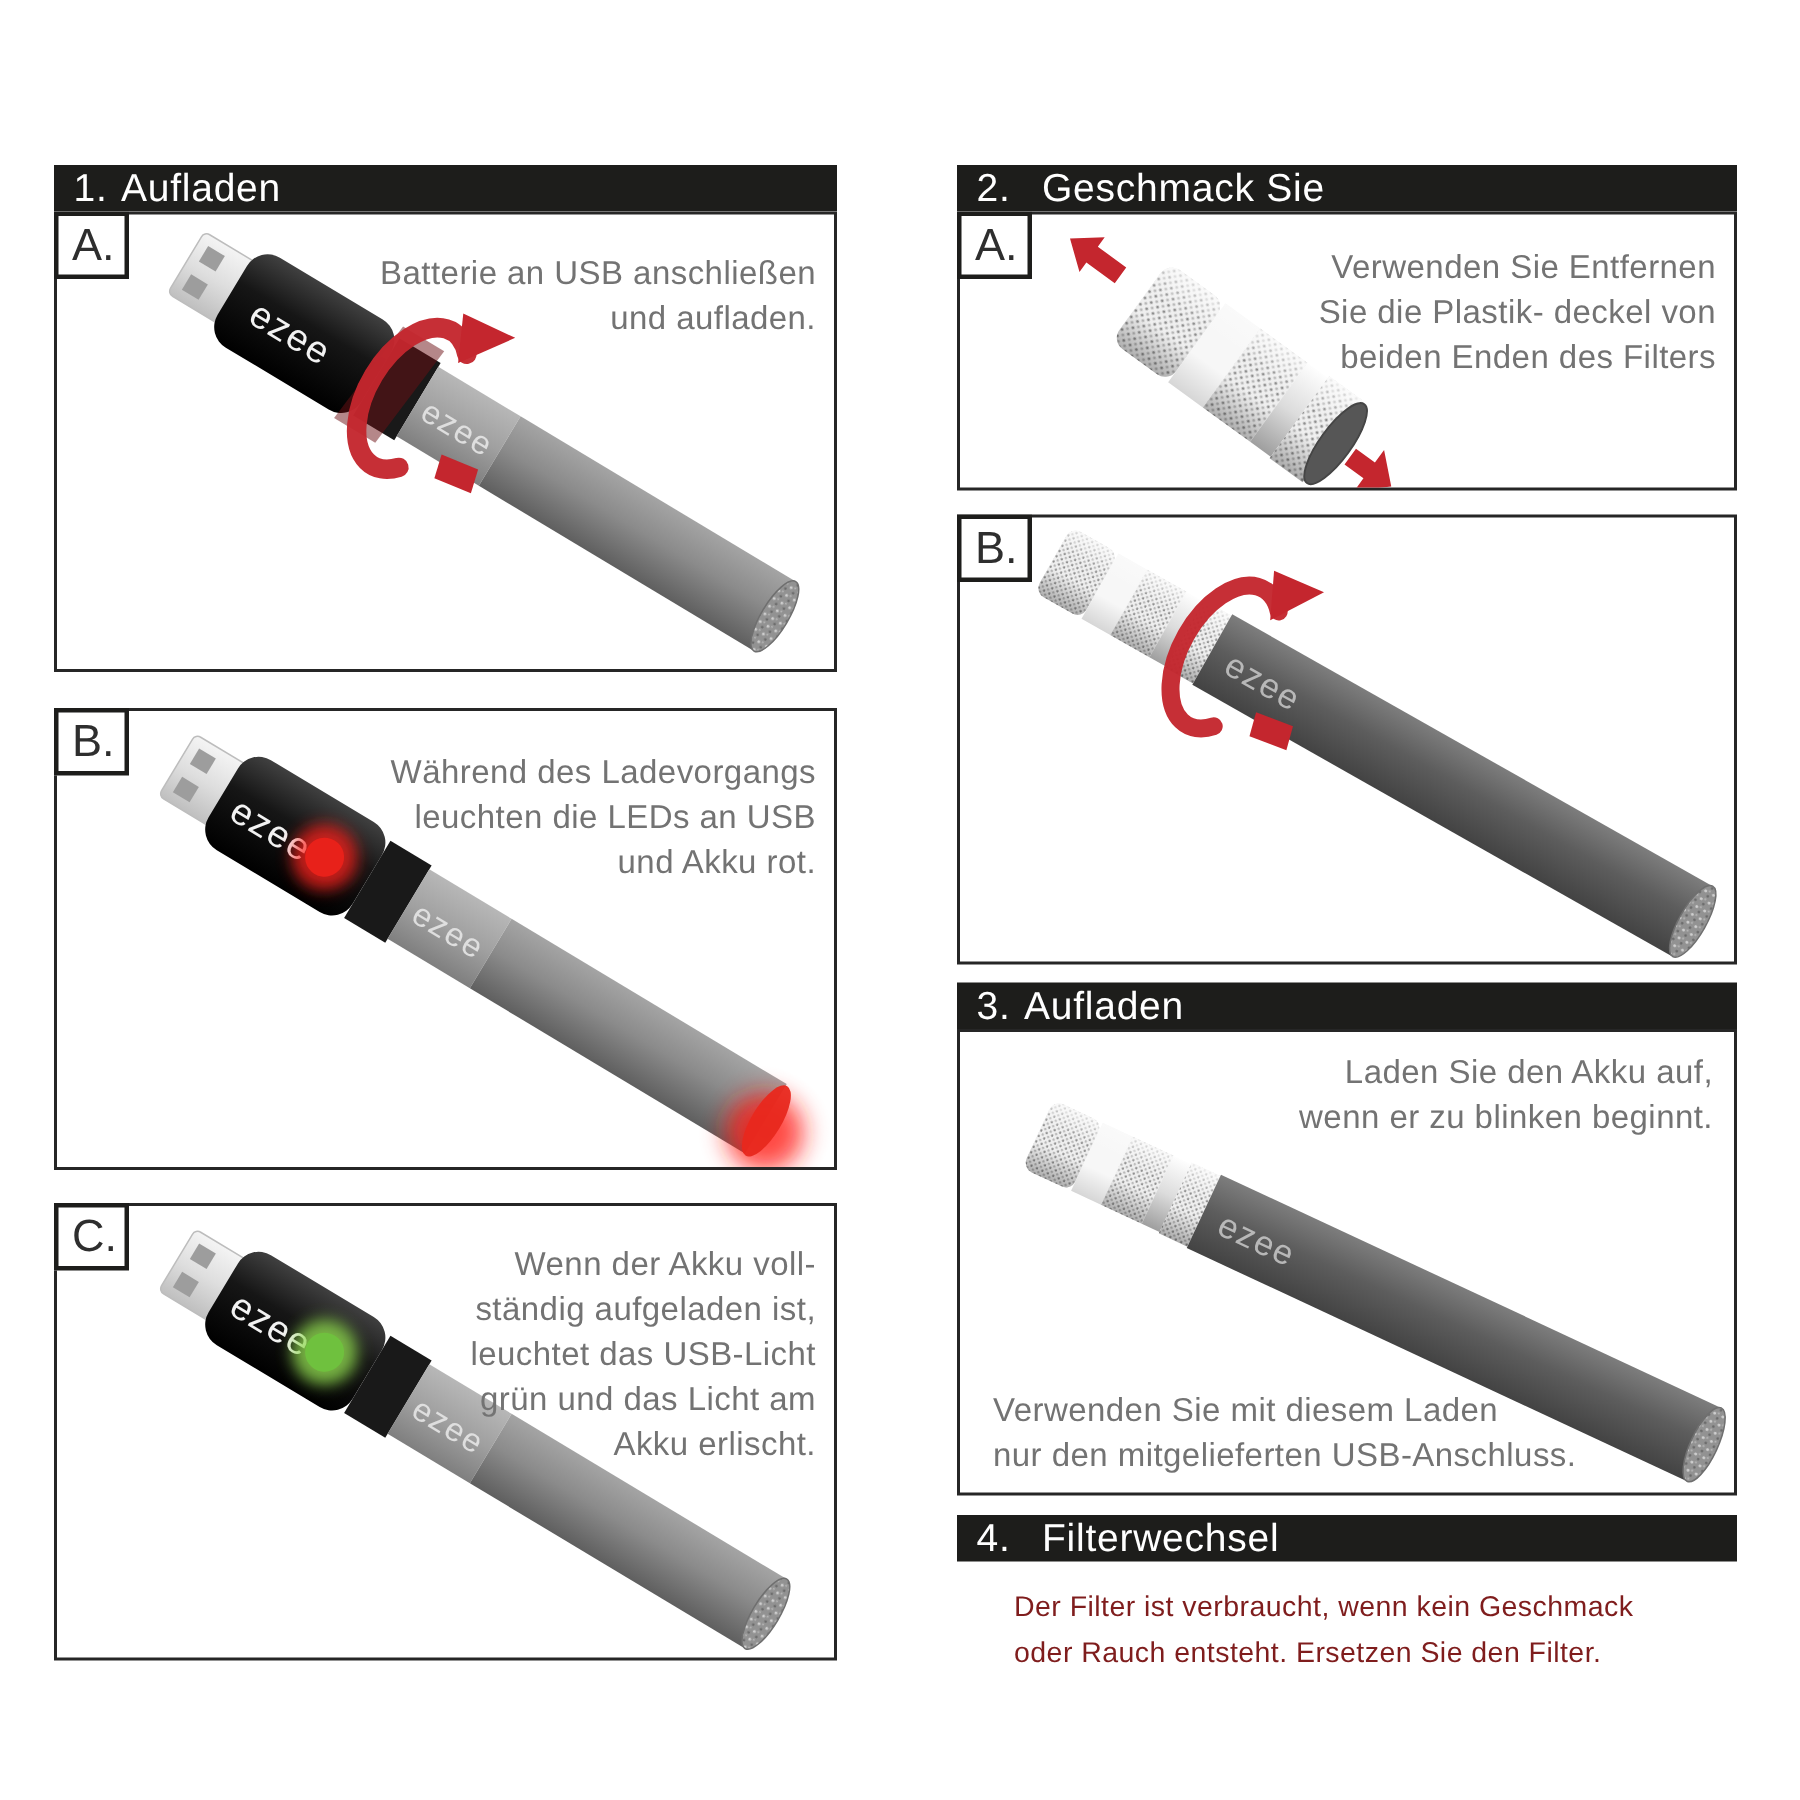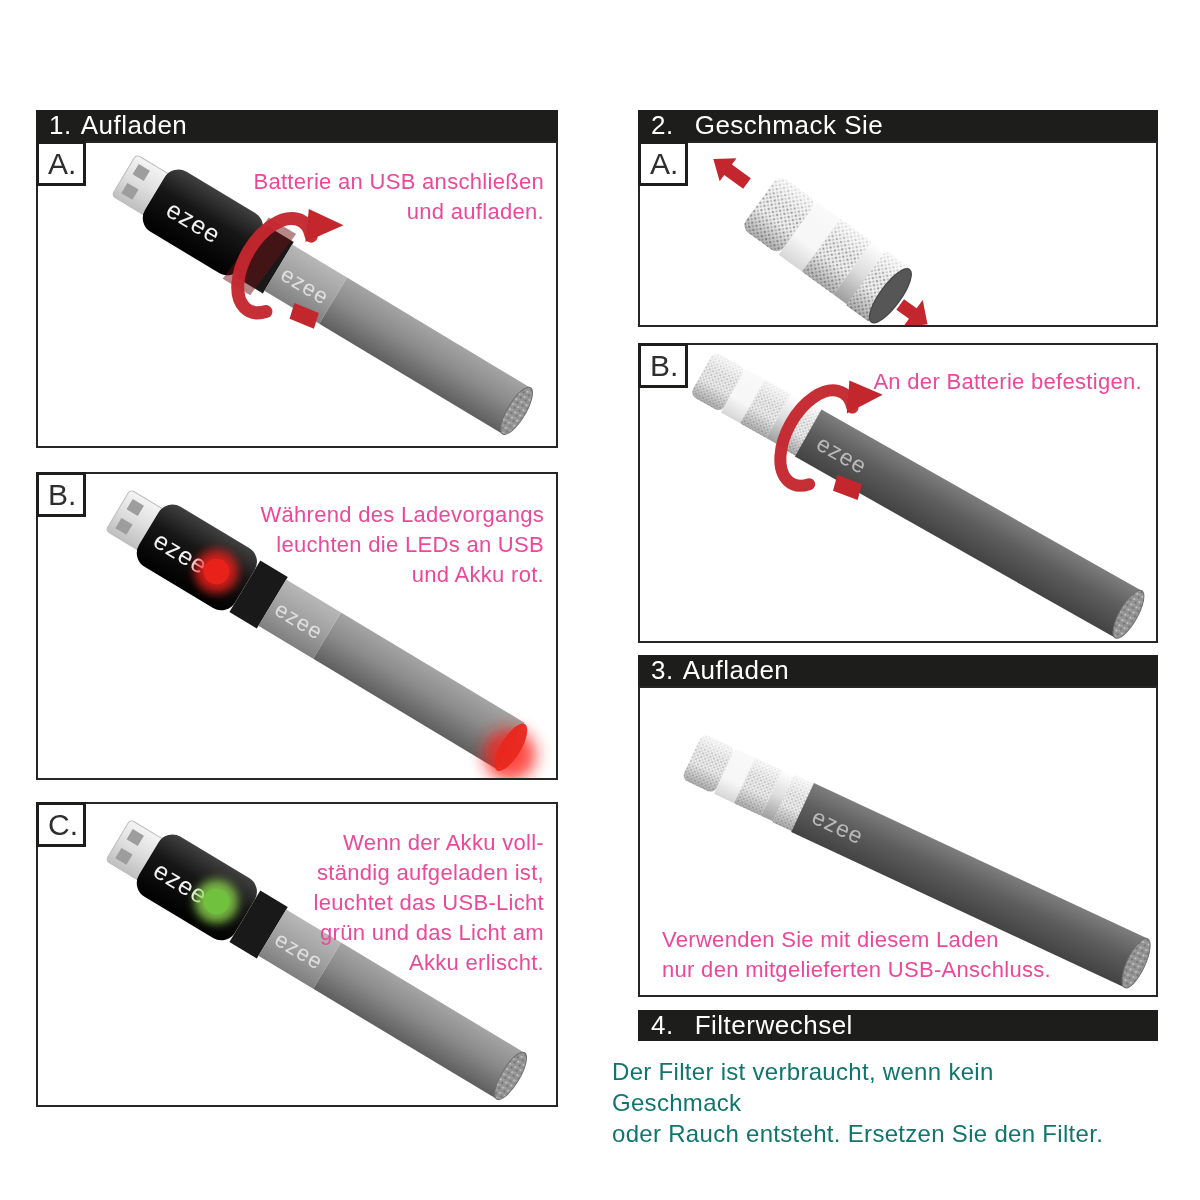--- a/index.html
+++ b/index.html
@@ -7,21 +7,21 @@
         font-family:"Liberation Sans",sans-serif;color:#404040;}
   .bar{position:absolute;height:31px;background:#1d1d1b;color:#ffffff;display:flex;
        align-items:center;padding-left:13px;box-sizing:border-box;font-size:26px;letter-spacing:0.5px;}
   .bar .hnum{margin-right:9px;}
   .bar .hnum.wide{margin-right:21px;}
   .panel{position:absolute;background:#ffffff;border:2px solid #262626;box-sizing:border-box;}
   .art{position:absolute;inset:0;width:100%;height:100%;}
   .step-label{position:absolute;top:-2px;left:-2px;width:50px;height:45px;border:3px solid #1d1d1b;
         background:#ffffff;box-sizing:border-box;font-size:30px;color:#2e2e2e;
         padding:3px 0 0 9px;z-index:3;}
-  .caption{position:absolute;font-size:22px;line-height:30px;letter-spacing:0.3px;color:#ec4899;
+  .caption{position:absolute;font-size:22px;line-height:30px;letter-spacing:0.3px;color:#737373;
         white-space:pre-line;z-index:2;}
   .cap-tr{text-align:right;}
   .cap-bl{text-align:left;}
   #bar1{left:36px;top:110px;width:522px;}
   #bar2{left:638px;top:110px;width:520px;}
   #bar3{left:638px;top:655px;width:520px;}
   #bar4{left:638px;top:1010px;width:520px;}
   #p1a{left:36px;top:141px;width:522px;height:307px;}
   #p1b{left:36px;top:472px;width:522px;height:308px;}
   #p1c{left:36px;top:802px;width:522px;height:305px;}
@@ -29,22 +29,22 @@
   #p2b{left:638px;top:343px;width:520px;height:300px;}
   #p3 {left:638px;top:686px;width:520px;height:311px;}
   #cap1a{right:12px;top:24px;}
   #cap1b{right:12px;top:26px;}
   #cap1c{right:12px;top:24px;margin-left:23px;}
   #fn1c{left:22px;bottom:12px;}
   #cap2a{right:12px;top:20px;}
   #cap2b{right:14px;top:22px;}
   #cap3t{right:14px;top:12px;}
   #cap3b{left:22px;bottom:10px;}
-  #text4{position:absolute;left:612px;top:1056px;width:510px;font-size:24px;line-height:31px;
-        letter-spacing:0.3px;color:#0f766e;white-space:pre-line;}
+  #text4{position:absolute;left:676px;top:1056px;width:510px;font-size:19px;line-height:31px;
+        letter-spacing:0.3px;color:#7f1d1d;white-space:pre-line;}
   svg text{font-family:"Liberation Sans",sans-serif;}
 </style>
 </head>
 <body>
 
 <div class="page">
 
   <svg width="0" height="0" style="position:absolute">
     <defs>
       <pattern id="knurl" width="4" height="4" patternUnits="userSpaceOnUse">
@@ -197,20 +197,23 @@
         <rect x="36" y="-25" width="22" height="50" fill="url(#knurlShade)" opacity="0.5"></rect>
         <rect x="58" y="-25" width="30" height="50" fill="url(#knurl)"></rect>
         <rect x="58" y="-25" width="30" height="50" fill="url(#knurlShade)"></rect>
         <rect x="88" y="-25" width="13" height="50" fill="url(#chromeGrad)"></rect>
         <rect x="101" y="-26" width="21" height="52" fill="url(#knurl)"></rect>
         <rect x="101" y="-26" width="21" height="52" fill="url(#knurlShade)"></rect>
         <ellipse cx="124" cy="0" rx="8" ry="25" fill="#565656" stroke="#454545"></ellipse>
       </g>
     </svg>
     <div class="step-label">A.</div>
+    <div class="caption cap-tr" id="cap2a">Verwenden Sie Entfernen
+Sie die Plastik- deckel von
+beiden Enden des Filters</div>
   </div>
 
   <div class="panel" id="p2b">
     <svg class="art" viewBox="0 0 516 296" preserveAspectRatio="none">
       <g transform="translate(62,28) rotate(29.5)">
         <rect x="0" y="-25" width="36" height="50" rx="7" fill="url(#knurl)"></rect>
         <rect x="0" y="-25" width="36" height="50" rx="7" fill="url(#knurlShade)"></rect>
         <rect x="36" y="-25" width="22" height="50" fill="#f7f7f7"></rect>
         <rect x="36" y="-25" width="22" height="50" fill="url(#knurlShade)" opacity="0.5"></rect>
         <rect x="58" y="-25" width="30" height="50" fill="url(#knurl)"></rect>
@@ -220,21 +223,20 @@
         <rect x="101" y="-26" width="21" height="52" fill="url(#knurlShade)"></rect>
         <rect x="122" y="-27" width="368" height="54" fill="url(#darkBodyGrad)"></rect>
         <text x="162" y="10" text-anchor="middle" font-size="23" fill="#c9c9c9" opacity="0.85" letter-spacing="1">ezee</text>
         <ellipse cx="490" cy="0" rx="9" ry="27" fill="url(#speckle)" stroke="#6f6f6f" stroke-width="1"></ellipse>
         <path d="M 148,-44 A 30,52 0 1 0 148,44" stroke="#c4262e" stroke-width="12" fill="none" stroke-linecap="round" opacity="0.96"></path>
         <polygon points="168,-70 132,-66 146,-36" fill="#c4262e"></polygon>
         <polygon points="168,22 194,18 198,34 172,38" fill="#c4262e"></polygon>
       </g>
     </svg>
     <div class="step-label">B.</div>
-    <div class="caption cap-tr" id="cap2b">An der Batterie befestigen.</div>
   </div>
 
   <div class="bar" id="bar3">
     <span class="hnum">3.</span>
     <span class="htitle">Aufladen</span>
   </div>
 
   <div class="panel" id="p3">
     <svg class="art" viewBox="0 0 516 307" preserveAspectRatio="none">
       <g transform="translate(52,68) rotate(25)">
@@ -245,20 +247,22 @@
         <rect x="58" y="-25" width="30" height="50" fill="url(#knurl)"></rect>
         <rect x="58" y="-25" width="30" height="50" fill="url(#knurlShade)"></rect>
         <rect x="88" y="-25" width="13" height="50" fill="url(#chromeGrad)"></rect>
         <rect x="101" y="-26" width="21" height="52" fill="url(#knurl)"></rect>
         <rect x="101" y="-26" width="21" height="52" fill="url(#knurlShade)"></rect>
         <rect x="122" y="-27" width="368" height="54" fill="url(#darkBodyGrad)"></rect>
         <text x="162" y="10" text-anchor="middle" font-size="23" fill="#c9c9c9" opacity="0.85" letter-spacing="1">ezee</text>
         <ellipse cx="490" cy="0" rx="9" ry="27" fill="url(#speckle)" stroke="#6f6f6f" stroke-width="1"></ellipse>
       </g>
     </svg>
+    <div class="caption cap-tr" id="cap3t">Laden Sie den Akku auf,
+wenn er zu blinken beginnt.</div>
     <div class="caption cap-bl" id="cap3b">Verwenden Sie mit diesem Laden
 nur den mitgelieferten USB-Anschluss.</div>
   </div>
 
   <div class="bar" id="bar4">
     <span class="hnum wide">4.</span>
     <span class="htitle">Filterwechsel</span>
   </div>
 
   <div id="text4">Der Filter ist verbraucht, wenn kein Geschmack

